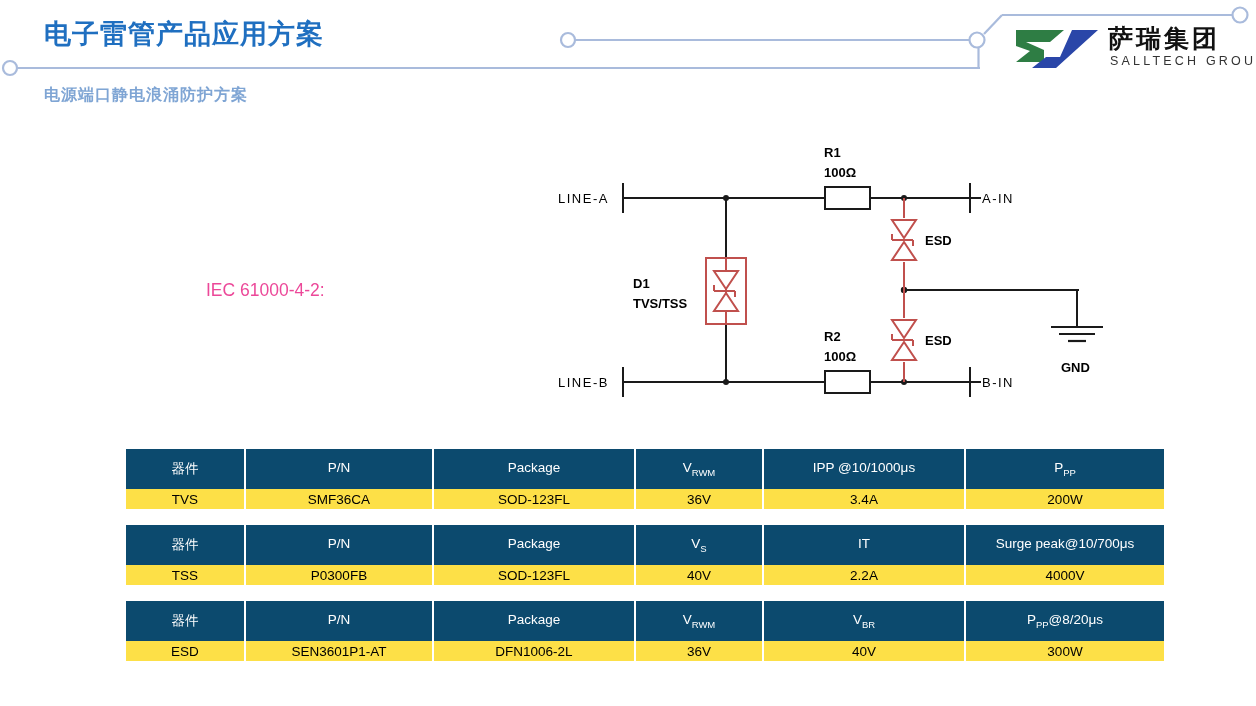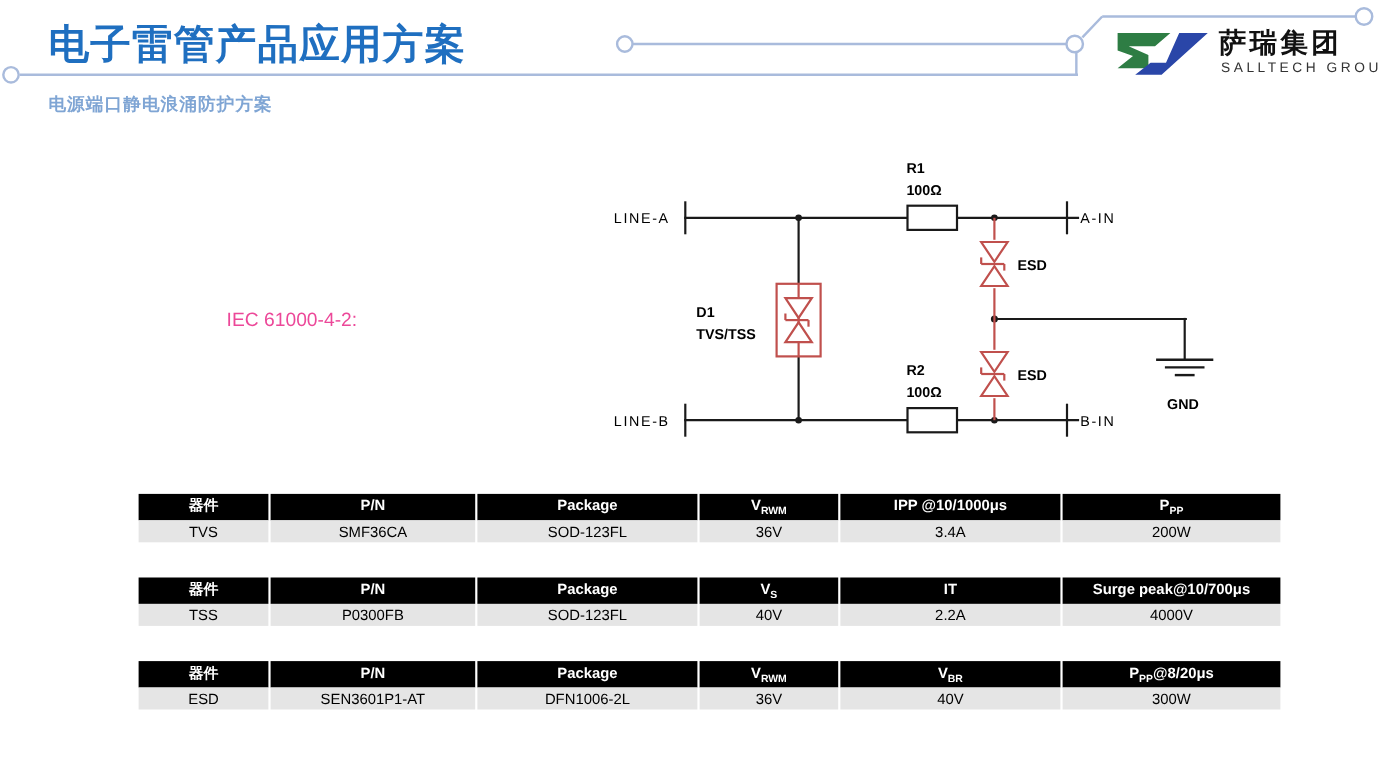--- a/index.html
+++ b/index.html
@@ -10,21 +10,21 @@
     width: 1256px; height: 706px;
     position: relative;
     overflow: hidden;
     font-family: "Liberation Sans", "DejaVu Sans", sans-serif;
     color: #000;
   }
   
   #header-deco { position: absolute; left: 0; top: 0; width: 1256px; height: 90px; }
   #page-title {
     position: absolute; left: 44px; top: 16px;
-    font-size: 37px; font-weight: bold; color: #1F6FC0;
+    font-size: 27px; font-weight: bold; color: #1F6FC0;
     letter-spacing: 1px; white-space: nowrap;
   }
   #page-subtitle {
     position: absolute; left: 44px; top: 85px;
     font-size: 16px; font-weight: bold; color: #7FA5D4;
     letter-spacing: 1px; white-space: nowrap;
   }
   
   #logo-block { position: absolute; left: 1012px; top: 24px; width: 240px; height: 52px; }
   #logo-mark { position: absolute; left: 0; top: 2px; width: 90px; height: 46px; }
@@ -52,25 +52,25 @@
     position: absolute; left: 124px; width: 1036px;
     border-collapse: separate; border-spacing: 2px 0;
     table-layout: fixed;
   }
   .ptable th, .ptable td {
     text-align: center; vertical-align: middle;
     font-size: 13.5px; padding: 0; margin: 0;
     border: 0; font-weight: normal;
   }
   .ptable thead th {
-    background: #000000; color: #ffffff;
-    height: 24px; font-weight: bold; font-size: 13.5px;
+    background: #0c4a6e; color: #ffffff;
+    height: 40px; font-weight: normal; font-size: 13.5px;
   }
   .ptable tbody td {
-    background: #e5e5e5; color: #000;
+    background: #fde047; color: #000;
     height: 20px; font-size: 13.5px;
   }
   .ptable th sub, .ptable td sub { font-size: 9.5px; text-align: center; }
   .c1 { width: 118px; } .c2 { width: 186px; } .c3 { width: 200px; }
   .c4 { width: 126px; } .c5 { width: 200px; } .c6 { width: 198px; }
   #table-1 { top: 449px; }
   #table-2 { top: 525px; }
   #table-3 { top: 601px; }
 </style>
 </head>

